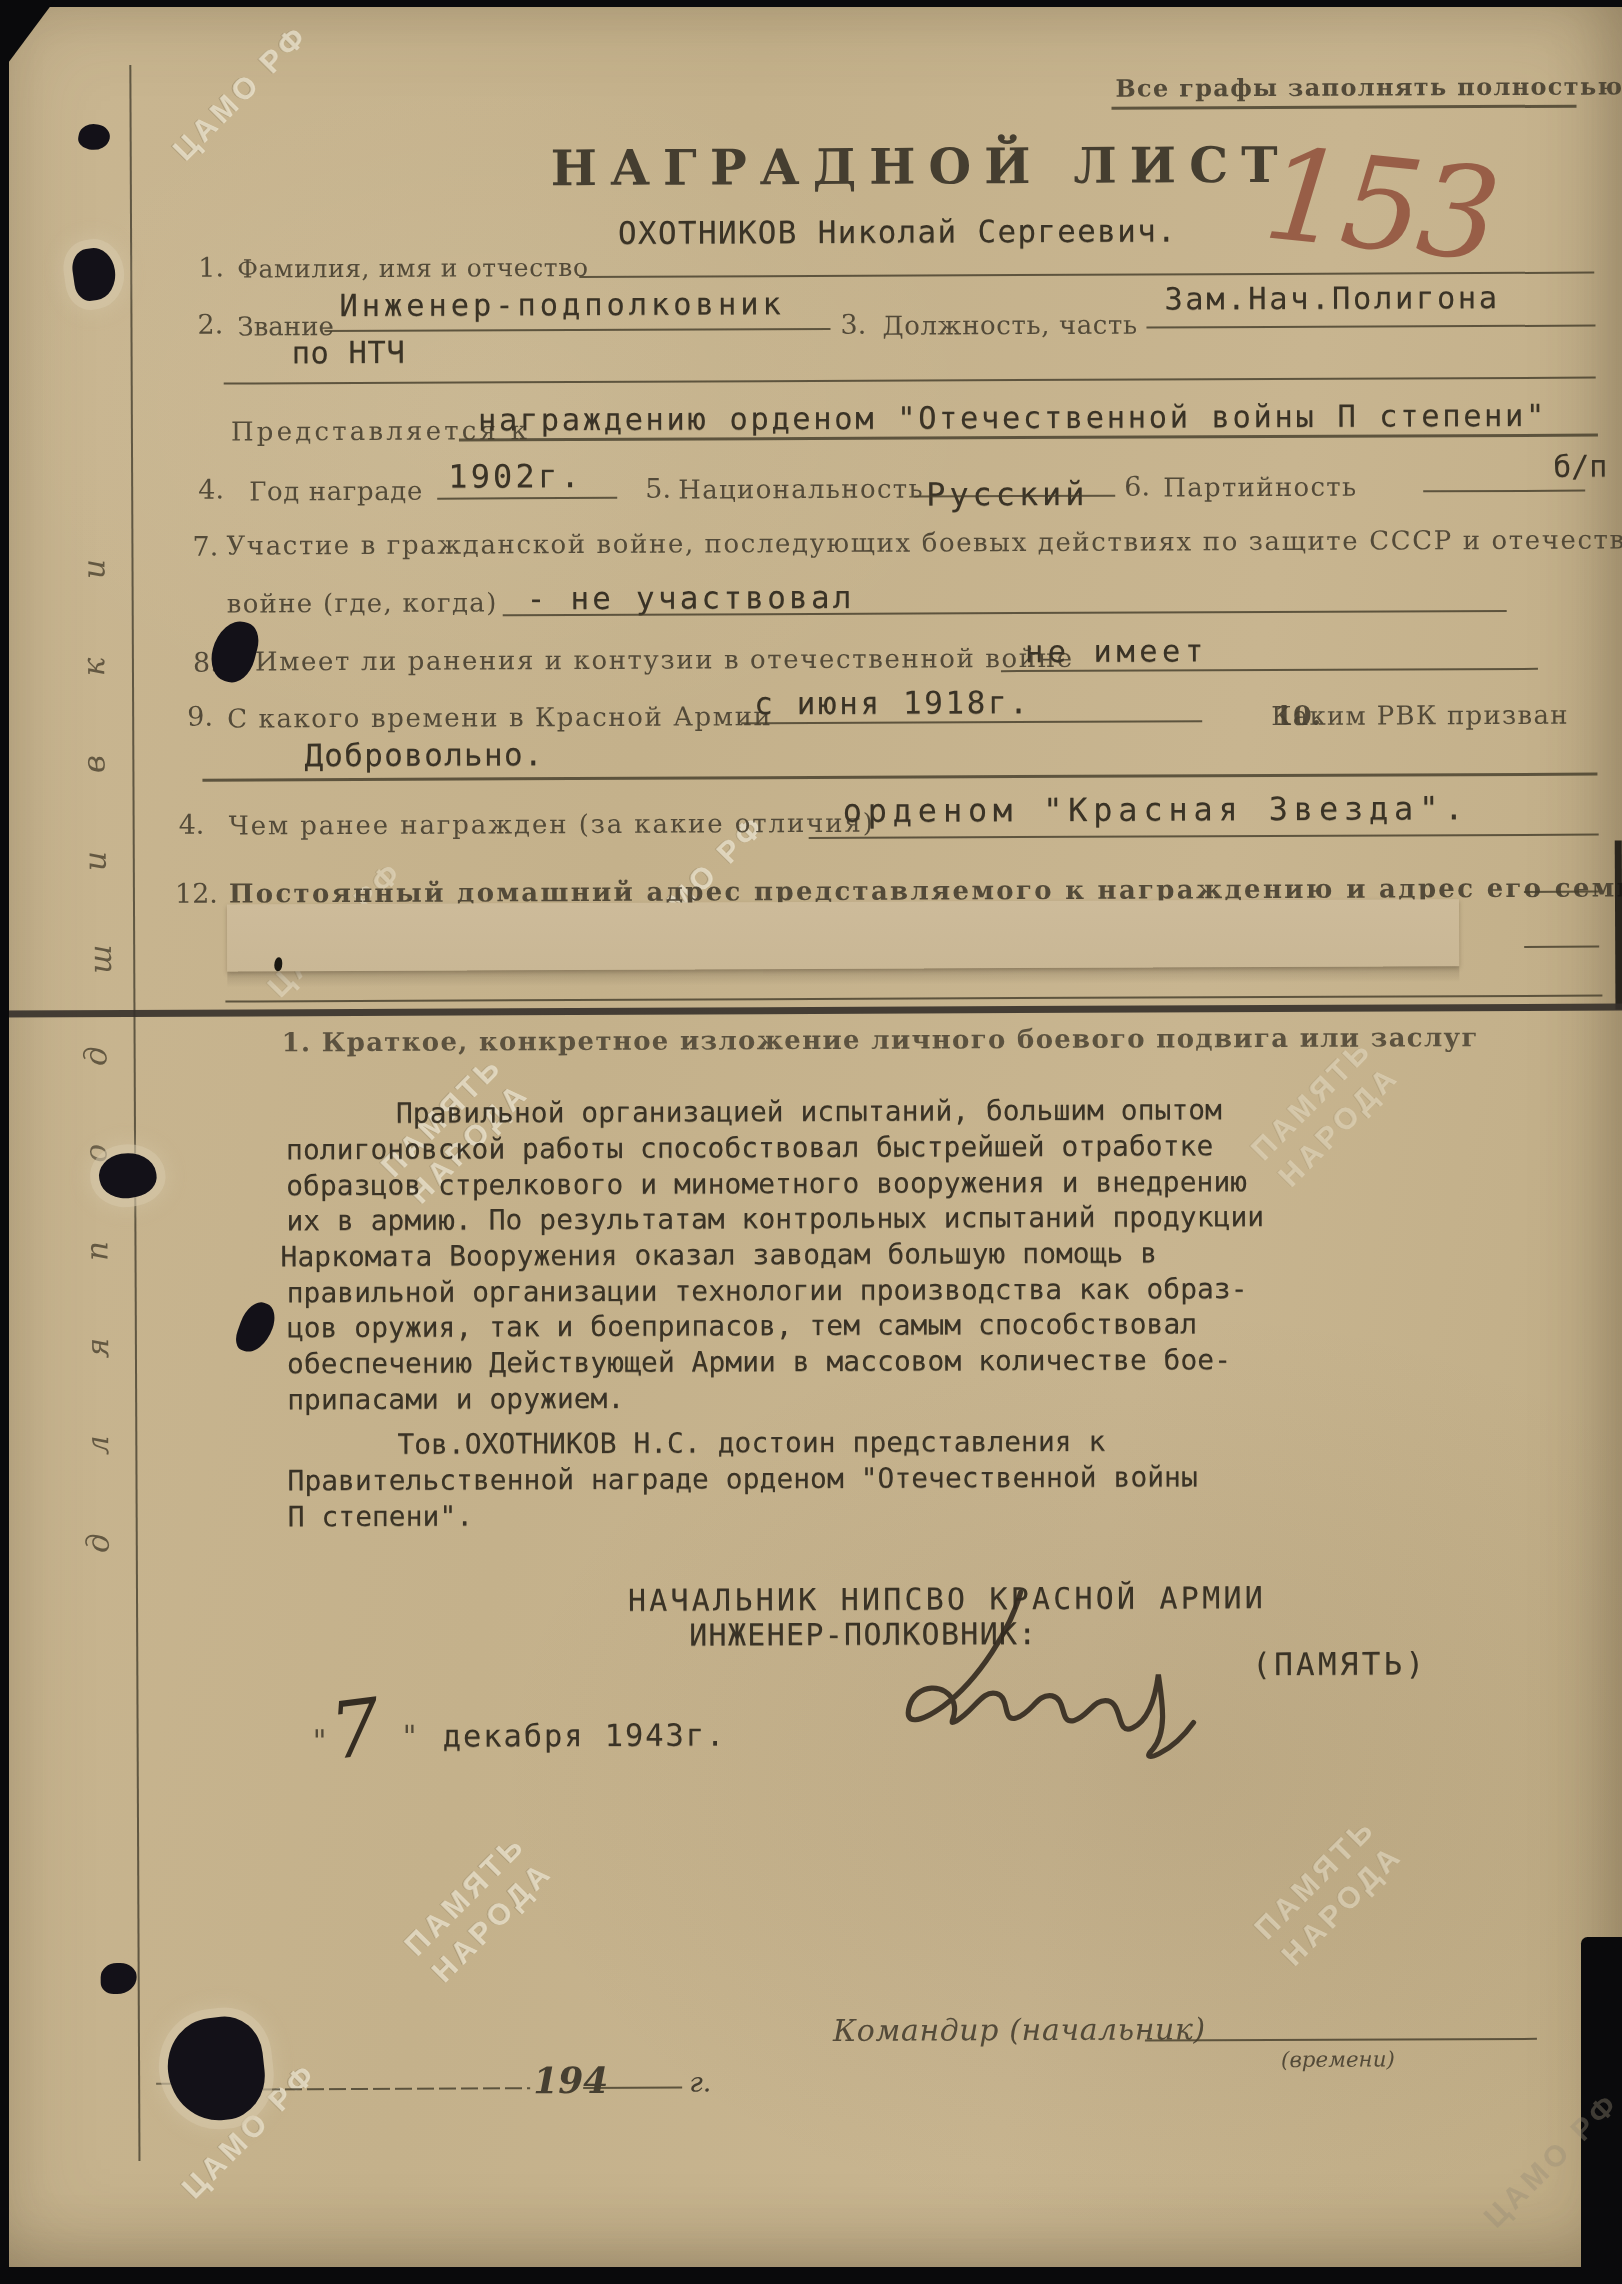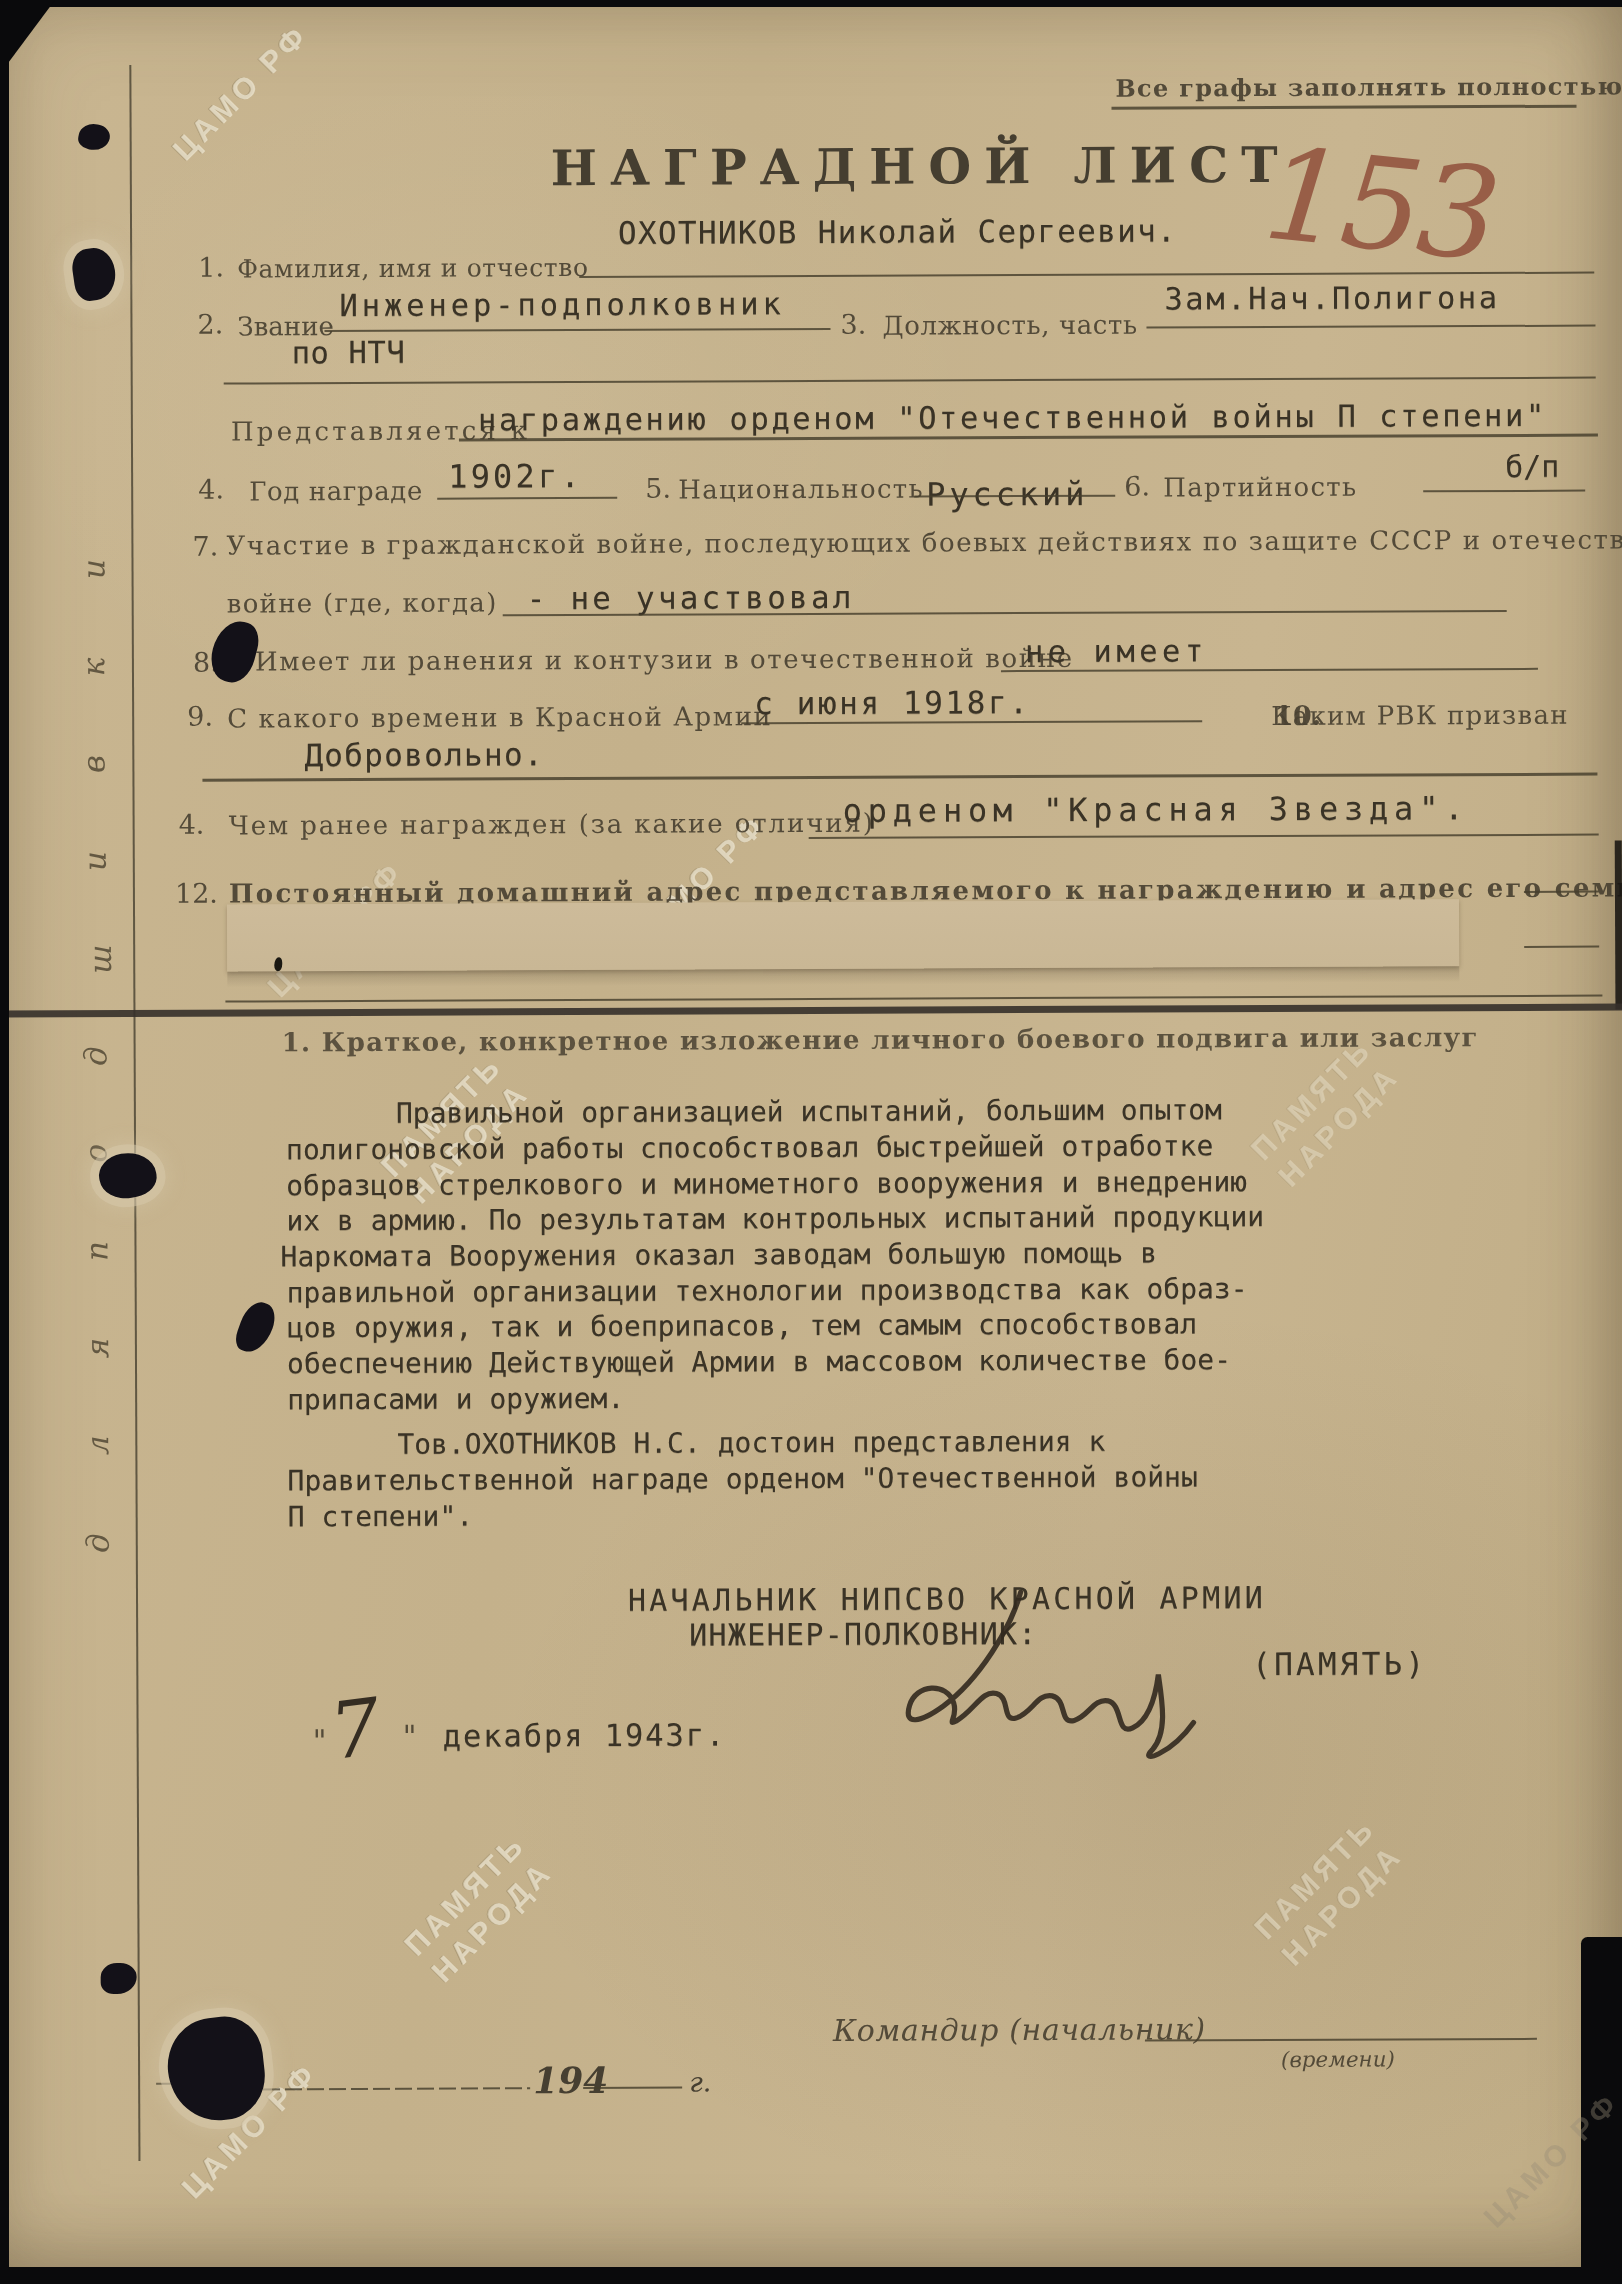--- a/index.html
+++ b/index.html
@@ -92,21 +92,21 @@
       <span class="num" style="left:201px;top:471px;">4.</span>
       <span class="lbl" style="left:252px;top:474px;font-size:26px;letter-spacing:0.6px;">Год награде</span>
       <span class="typed" style="left:451px;top:456px;font-size:32px;letter-spacing:3.2px;">1902г.</span>
       <div class="hline" style="left:440px;top:496px;width:180px;"></div>
       <span class="num" style="left:648px;top:472px;">5.</span>
       <span class="lbl" style="left:681px;top:474px;font-size:26px;letter-spacing:1.3px;">Национальность</span>
       <span class="typed" style="left:929px;top:454px;font-size:32px;letter-spacing:3.9px;margin-top:22px;">Русский</span>
       <div class="hline" style="left:917px;top:496px;width:201px;"></div>
       <span class="num" style="left:1127px;top:472px;">6.</span>
       <span class="lbl" style="left:1166px;top:474px;font-size:26px;letter-spacing:1.3px;">Партийность</span>
-      <span class="typed" style="left:1508px;top:452px;font-size:30px;">б/п</span>
+      <span class="typed" style="left:1556px;top:452px;font-size:30px;">б/п</span>
       <div class="hline" style="left:1426px;top:493px;width:162px;"></div>
 
       <span class="num" style="left:195px;top:528px;">7.</span>
       <span class="lbl" style="left:229px;top:528px;font-size:26px;letter-spacing:1.6px;">Участие в гражданской войне, последующих боевых действиях по защите СССР и отечественной</span>
       <span class="lbl" style="left:229px;top:586px;font-size:26px;letter-spacing:1.3px;">войне (где, когда)</span>
       <span class="typed" style="left:529px;top:579px;font-size:31px;letter-spacing:3.2px;">- не участвовал</span>
       <div class="hline" style="left:505px;top:613px;width:1004px;"></div>
 
       <span class="num" style="left:195px;top:644px;">8.</span>
       <span class="lbl" style="left:257px;top:644px;font-size:26px;letter-spacing:1.6px;">Имеет ли ранения и контузии в отечественной войне</span>

